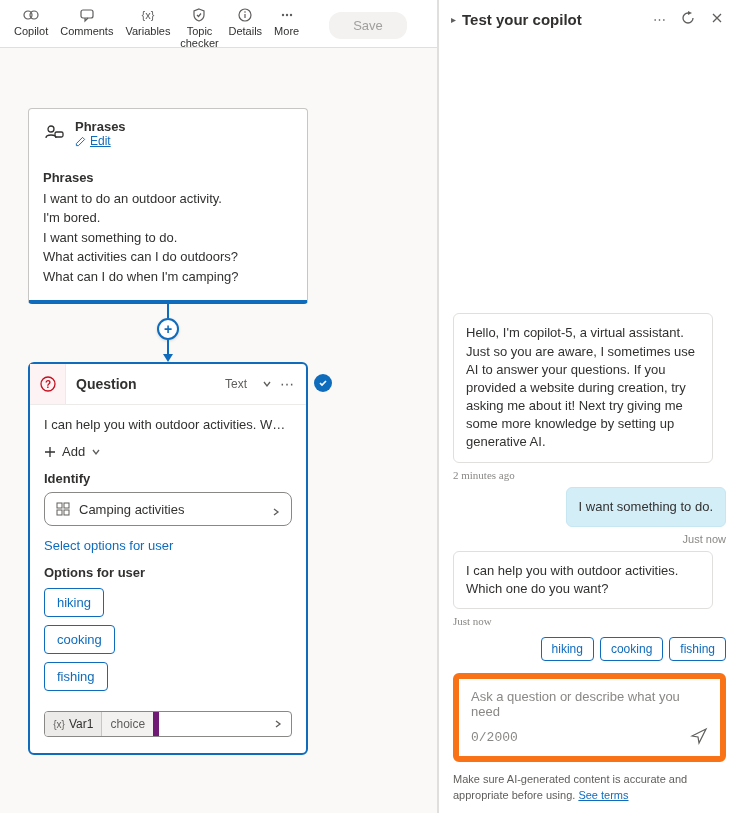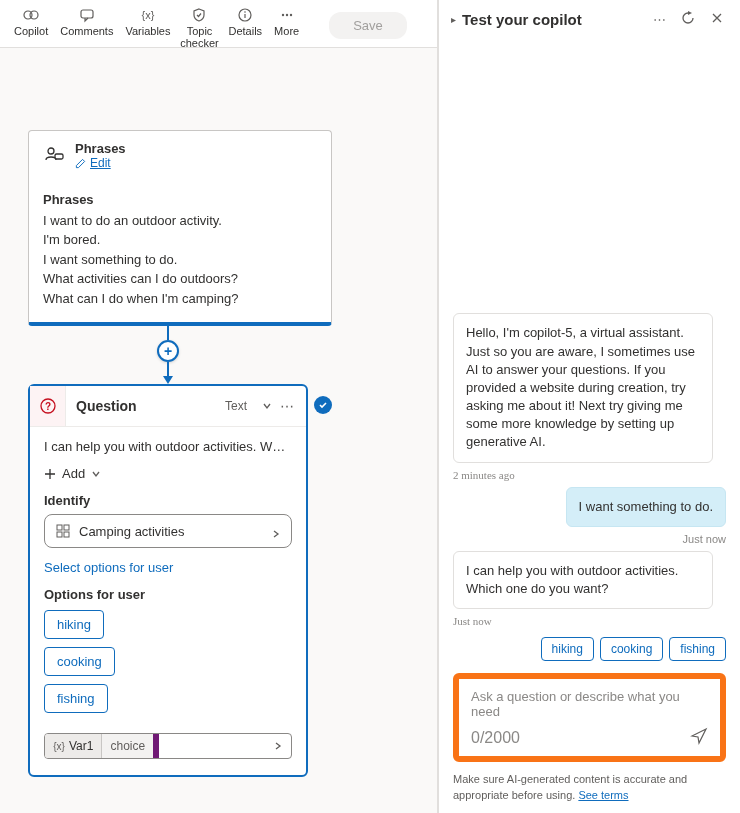--- a/index.html
+++ b/index.html
@@ -10,21 +10,21 @@
   
   .toolbar { display: flex; align-items: flex-start; padding: 4px 8px 0 8px; border-bottom: 1px solid #e1dfdd; height: 48px; }
   .tb-item { display: flex; flex-direction: column; align-items: center; justify-content: flex-start; padding: 2px 6px; cursor: pointer; color: #323130; font-size: 11px; gap: 1px; }
   .tb-item .ic { width: 18px; height: 18px; display: flex; align-items: center; justify-content: center; }
   .tb-save { margin-left: 24px; align-self: center; }
   .save-btn { background: #f3f2f1; color: #a19f9d; border: none; border-radius: 12px; padding: 6px 24px; font-size: 13px; cursor: default; }
 
   
   .canvas { flex: 1; background: #faf9f8; padding: 10px 20px 20px 20px; overflow: hidden; position: relative; }
 
-  .phrases-card { background: #fff; border: 1px solid #c8c6c4; border-radius: 4px; margin-top: 72px; width: 304px; margin-left: 8px; border-bottom: 4px solid #0f6cbd; }
+  .phrases-card { background: #fff; border: 1px solid #c8c6c4; border-radius: 4px; margin-top: 50px; width: 280px; margin-left: 8px; border-bottom: 4px solid #0f6cbd; }
   .phrases-head { display: flex; align-items: center; gap: 10px; padding: 10px 14px; }
   .phrases-head .title { font-weight: 600; font-size: 13px; }
   .edit-link { color: #0f6cbd; text-decoration: underline; font-size: 12px; display: inline-flex; align-items: center; gap: 4px; }
   .phrases-body { padding: 10px 14px 14px 14px; }
   .phrases-body h2 { font-size: 13px; font-weight: 600; margin-bottom: 4px; }
   .phrase-line { font-size: 13px; line-height: 1.5; }
 
   .connector { display: flex; flex-direction: column; align-items: center; width: 280px; margin-left: 8px; }
   .connector .line { width: 2px; height: 14px; background: #0f6cbd; }
   .plus-circ { width: 22px; height: 22px; border: 2px solid #0f6cbd; background: #fff; border-radius: 50%; display: flex; align-items: center; justify-content: center; color: #0f6cbd; font-weight: 600; font-size: 14px; box-shadow: 0 1px 3px rgba(0,0,0,0.15); }
@@ -71,21 +71,21 @@
   .user-row .bubble { background: #d4eef8; border-color: #c6e6f2; }
   .timestamp { font-size: 11px; color: #8a8886; }
   .ts-left { align-self: flex-start; font-family: Liberation Serif, serif; }
   .ts-right { align-self: flex-end; }
   .sugg-row { display: flex; gap: 6px; align-self: flex-end; margin-top: 4px; }
   .sugg { border: 1px solid #0f6cbd; color: #0f6cbd; border-radius: 4px; padding: 4px 10px; font-size: 12px; cursor: pointer; background: #fff; }
 
   .input-box { margin: 12px 14px 6px 14px; border: 6px solid #f97316; border-radius: 6px; padding: 10px 12px 8px 12px; }
   .input-box .ph { color: #8a8886; font-size: 13px; min-height: 34px; }
   .input-foot { display: flex; justify-content: space-between; align-items: center; margin-top: 4px; }
-  .counter { font-size: 16px; color: #8a8886; }
+  .counter { font-size: 13px; color: #8a8886; font-family: Liberation Mono, monospace; }
   .send-btn { cursor: pointer; }
 
   .disclaimer { font-size: 11px; color: #605e5c; padding: 4px 14px 10px 14px; line-height: 1.4; }
   .disclaimer a { color: #0f6cbd; text-decoration: underline; cursor: pointer; }
 </style>
 </head>
 <body>
 
 <div class="left-pane">
 

